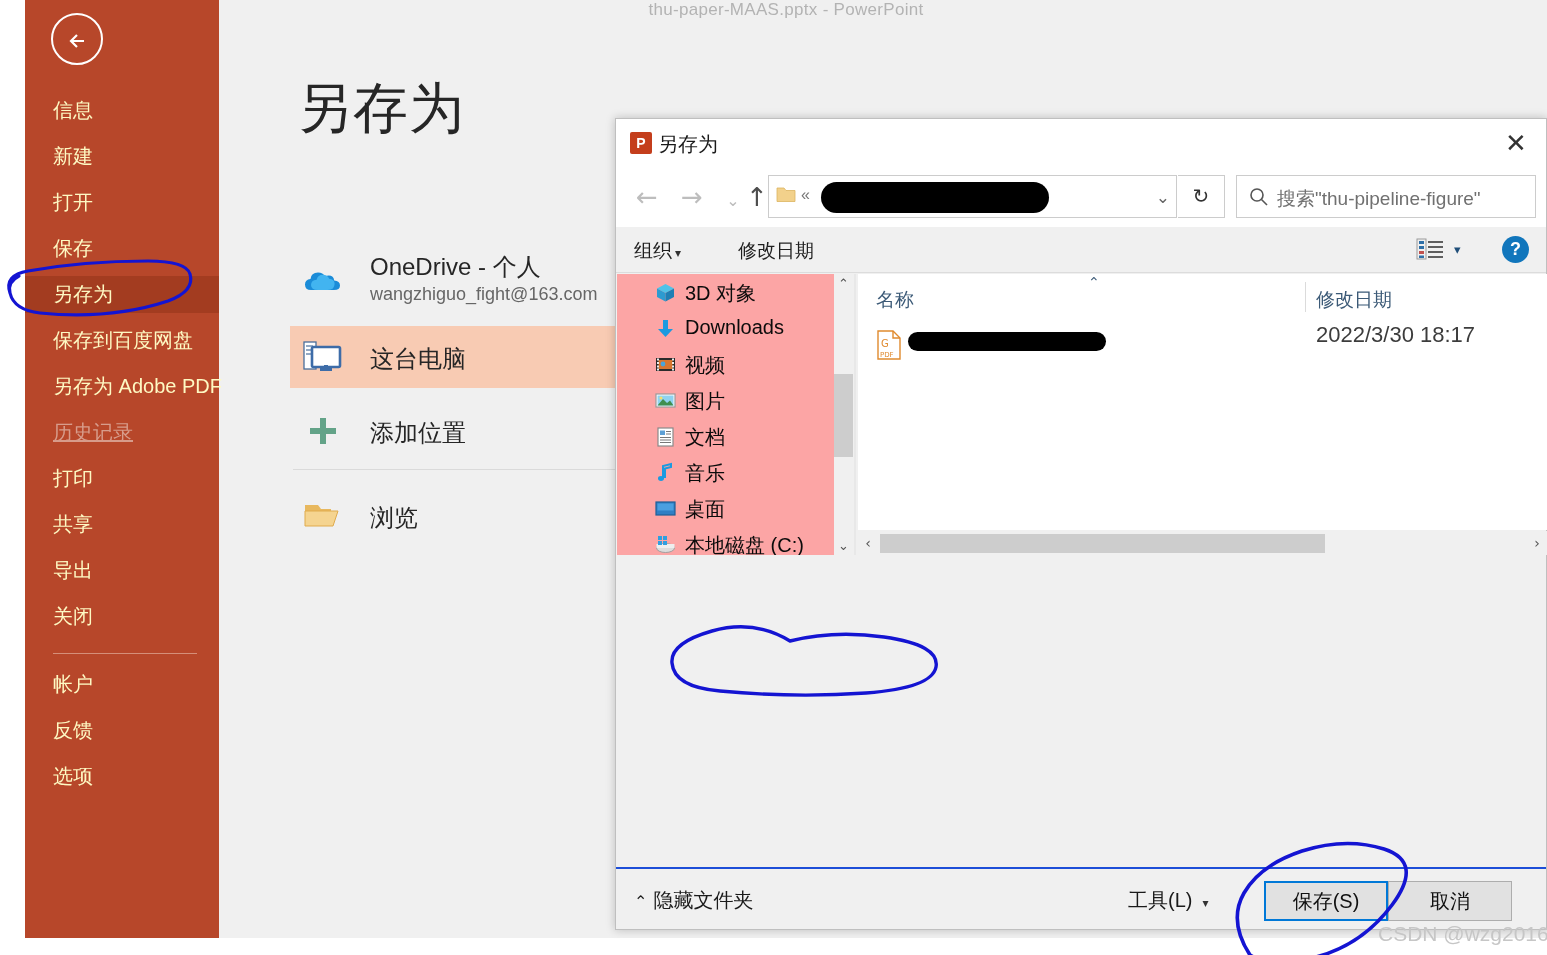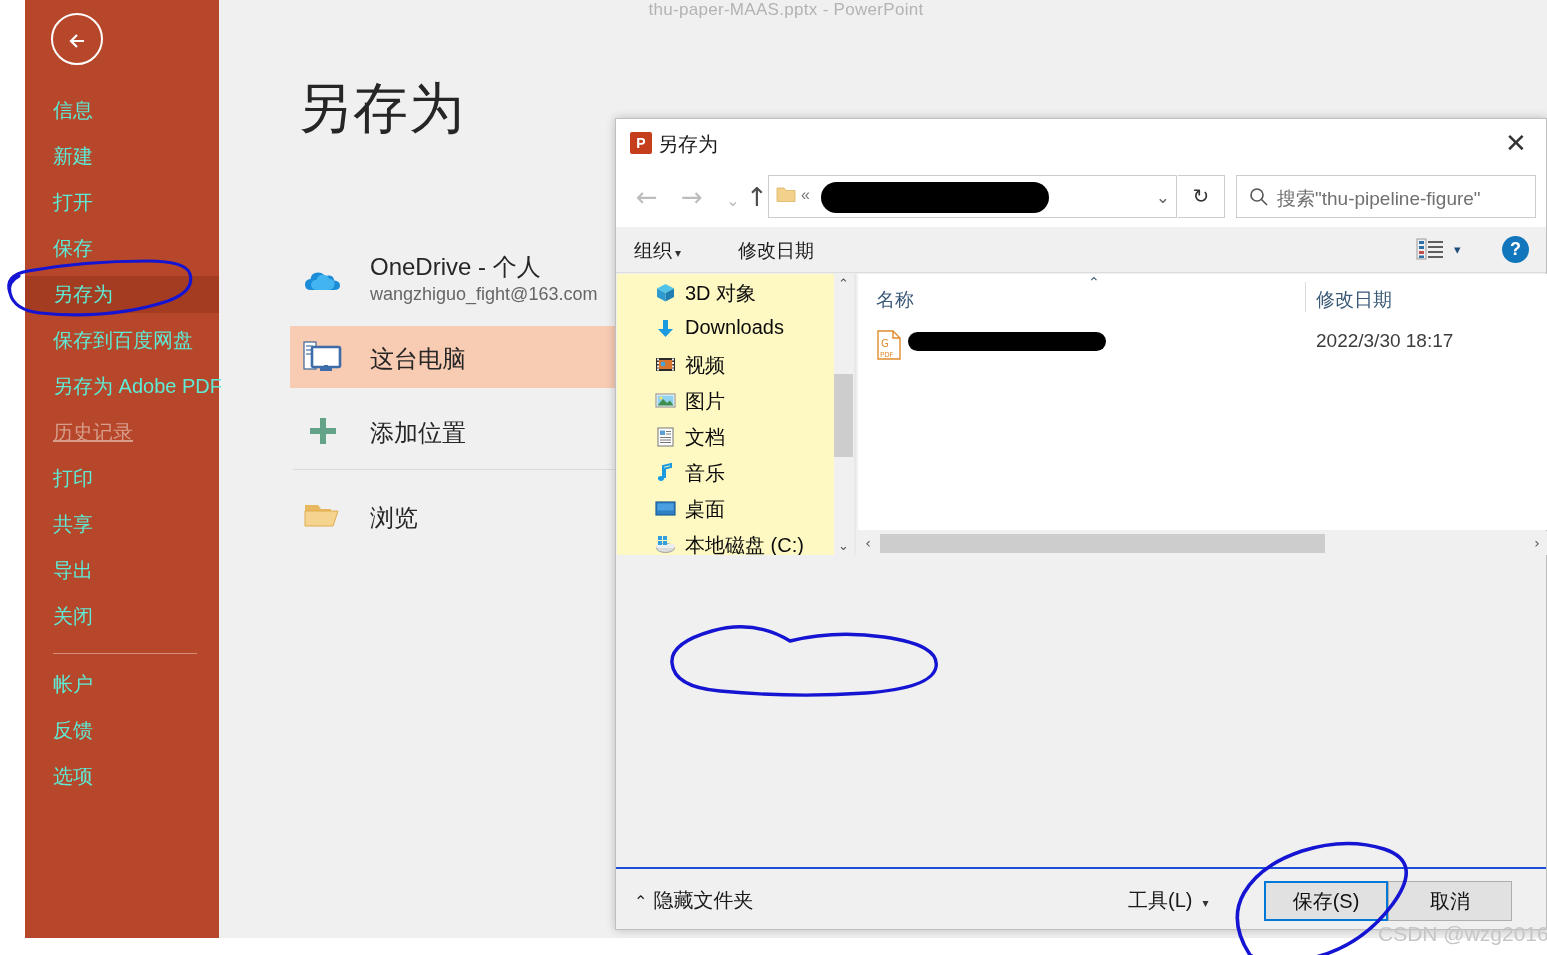--- a/index.html
+++ b/index.html
@@ -30,21 +30,21 @@
     background: #b7472a;
   }
   .back-btn {
     position: absolute; left: 26px; top: 13px;
     width: 52px; height: 52px; border-radius: 50%;
     border: 2px solid #ffffff;
   }
   .back-btn svg { position:absolute; left:9px; top:9px; }
   .rail-item {
     position: absolute; left: 0; width: 194px; height: 37px;
-    color: #5eead4; font-size: 20px; line-height: 37px;
+    color: #fef9c3; font-size: 20px; line-height: 37px;
     padding-left: 28px; white-space: nowrap;
   }
   .rail-item.selected { background: #a33c20; }
   .rail-item.disabled { color: #d79c8b; text-decoration: underline; }
   .rail-sep {
     position: absolute; left: 28px; width: 144px; height: 1px;
     background: #d58f79; top: 653px;
   }
 
   
@@ -146,21 +146,21 @@
   }
   .help-btn {
     position: absolute; left: 886px; top: 9px; width: 27px; height: 27px; border-radius: 50%;
     background: #1176bc; color: #fff; font-size: 18px; font-weight: bold;
     text-align: center; line-height: 27px;
   }
 
   
   .tree-pane {
     position: absolute; left: 1px; top: 155px; width: 217px; height: 281px;
-    background: #fef9c3; overflow: hidden;
+    background: #fca5a5; overflow: hidden;
   }
   .tree-row {
     position: absolute; left: 0; width: 217px; height: 36px; white-space: nowrap;
   }
   .tree-ico { position: absolute; left: 38px; top: 8px; width: 21px; height: 21px; }
   .tree-label {
     position: absolute; left: 68px; top: 6px; font-size: 20px; color: #0b0b0b;
   }
   .tree-scroll {
     position: absolute; left: 218px; top: 155px; width: 19px; height: 281px; background: #f0f0f0;
@@ -190,21 +190,21 @@
   }
   .col-line {
     position: absolute; left: 447px; top: 8px; width: 1px; height: 30px; background: #dbdbdb;
   }
   .file-ico { position: absolute; left: 18px; top: 56px; width: 26px; height: 30px; }
   .file-redact {
     position: absolute; left: 50px; top: 58px; width: 198px; height: 19px;
     background: #000; border-radius: 10px;
   }
   .file-date {
-    position: absolute; left: 458px; top: 56px; font-size: 19px; color: #3c3c3c; white-space: nowrap; text-align: right;
+    position: absolute; left: 458px; top: 48px; font-size: 22px; color: #3c3c3c; white-space: nowrap; text-align: right;
   }
   .hscroll {
     position: absolute; left: 242px; top: 412px; width: 689px; height: 24px; background: #f0f0f0;
   }
   .hs-arrow {
     position: absolute; top: 0; width: 20px; height: 24px; text-align: center;
     line-height: 24px; font-size: 14px; color: #555; font-family: "DejaVu Sans", sans-serif;
   }
   .hs-thumb {
     position: absolute; left: 22px; top: 3px; width: 445px; height: 19px; background: #cdcdcd;

